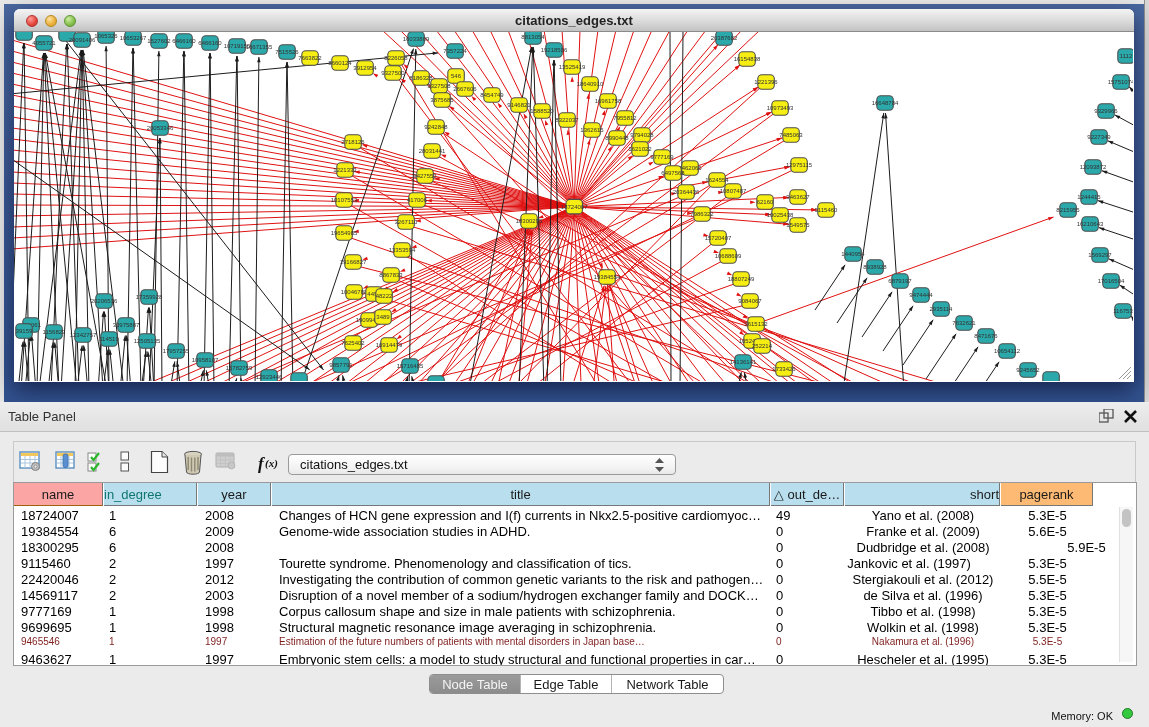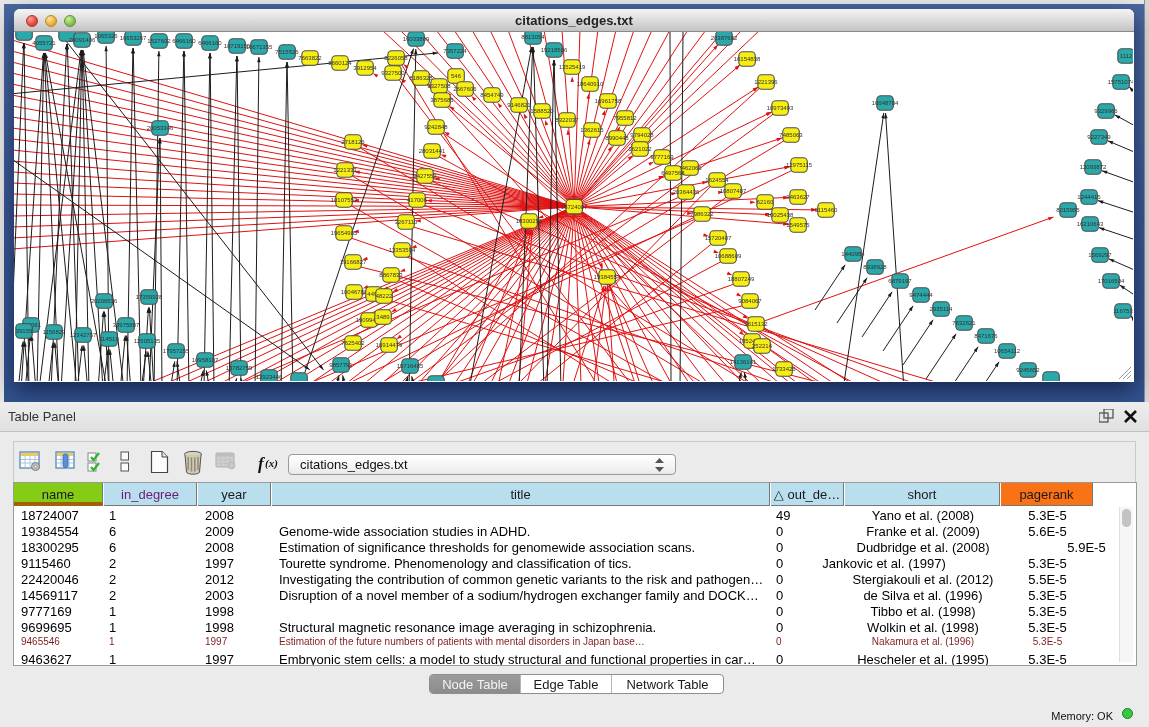--- a/index.html
+++ b/index.html
@@ -750,62 +750,62 @@
 
 <text x="240" y="19" font-family="Liberation Serif, serif" font-style="italic" font-weight="bold" font-size="17" fill="#111">f</text>
 <text x="247" y="17" font-family="Liberation Serif, serif" font-style="italic" font-weight="bold" font-size="11" fill="#111">(x)</text>
 </svg>
   <div class="combo">citations_edges.txt<svg width="11" height="14" viewBox="0 0 11 14" style="position:absolute;right:10px;top:3px">
         <path d="M5.5 0L10 5H1Z" fill="#555"></path>
         <path d="M5.5 14L10 9H1Z" fill="#555"></path>
       </svg></div>
   <div class="tbl">
     <div style="position:absolute;left:0;top:0;width:1122px;height:24px;background:#fff">
-        <div style="position:absolute;left:0px;top:0;width:89px;height:23px;background:#84cc16;border-right:1px solid #777;border-bottom:4px solid #a16207;text-align:center;line-height:24px;font-size:13px;color:#1a1a1a">name</div>
-        <div style="position:absolute;left:90px;top:0;width:93px;height:23px;background:#b9dfef;border-right:1px solid #777;border-bottom:1px solid #777;text-align:center;line-height:24px;font-size:13px;color:#701a75">in_degree</div>
+        <div style="position:absolute;left:0px;top:0;width:89px;height:23px;background:#fca5a5;border-right:1px solid #777;border-bottom:1px solid #a16207;text-align:center;line-height:24px;font-size:13px;color:#1a1a1a">name</div>
+        <div style="position:absolute;left:90px;top:0;width:93px;height:23px;background:#b9dfef;border-right:1px solid #777;border-bottom:1px solid #777;text-align:left;line-height:24px;font-size:13px;color:#0f766e">in_degree</div>
         <div style="position:absolute;left:184px;top:0;width:73px;height:23px;background:#b9dfef;border-right:1px solid #777;border-bottom:1px solid #777;text-align:center;line-height:24px;font-size:13px;color:#1a1a1a">year</div>
         <div style="position:absolute;left:258px;top:0;width:498px;height:23px;background:#b9dfef;border-right:1px solid #777;border-bottom:1px solid #777;text-align:center;line-height:24px;font-size:13px;color:#1a1a1a">title</div>
         <div style="position:absolute;left:757px;top:0;width:73px;height:23px;background:#b9dfef;border-right:1px solid #777;border-bottom:1px solid #777;text-align:center;line-height:24px;font-size:13px;color:#1a1a1a">△ out_de…</div>
-        <div style="position:absolute;left:831px;top:0;width:155px;height:23px;background:#b9dfef;border-right:1px solid #777;border-bottom:1px solid #777;text-align:center;line-height:24px;font-size:13px;color:#1a1a1a">short</div>
-        <div style="position:absolute;left:987px;top:0;width:92px;height:23px;background:#f97316;border-right:1px solid #777;border-bottom:1px solid #777;text-align:center;line-height:24px;font-size:13px;color:#1a1a1a">pagerank</div>
+        <div style="position:absolute;left:831px;top:0;width:155px;height:23px;background:#b9dfef;border-right:1px solid #777;border-bottom:1px solid #777;text-align:right;line-height:24px;font-size:13px;color:#1a1a1a">short</div>
+        <div style="position:absolute;left:987px;top:0;width:92px;height:23px;background:#fdba74;border-right:1px solid #777;border-bottom:1px solid #777;text-align:center;line-height:24px;font-size:13px;color:#1a1a1a">pagerank</div>
       </div>
     <div style="position:absolute;left:0;top:25px;width:1122px;height:157px;overflow:hidden">
         <div style="position:absolute;left:0;top:0px;width:1100px;height:16px;font-size:13px;color:#000;white-space:nowrap">
           <span style="position:absolute;left:7px">18724007</span>
           <span style="position:absolute;left:95px">1</span>
           <span style="position:absolute;left:191px">2008</span>
+          <span style="position:absolute;left:265px">Changes of HCN gene expression and I(f) currents in Nkx2.5-positive cardiomyoc…</span>
           <span style="position:absolute;left:762px">49</span>
           <span style="position:absolute;left:831px;width:156px;text-align:center">Yano et al. (2008)</span>
           <span style="position:absolute;left:987px;width:93px;text-align:center">5.3E-5</span>
         </div>
         <div style="position:absolute;left:0;top:16px;width:1100px;height:16px;font-size:13px;color:#000;white-space:nowrap">
           <span style="position:absolute;left:7px">19384554</span>
           <span style="position:absolute;left:95px">6</span>
           <span style="position:absolute;left:191px">2009</span>
           <span style="position:absolute;left:265px">Genome-wide association studies in ADHD.</span>
           <span style="position:absolute;left:762px">0</span>
           <span style="position:absolute;left:831px;width:156px;text-align:center">Franke et al. (2009)</span>
           <span style="position:absolute;left:987px;width:93px;text-align:center">5.6E-5</span>
         </div>
         <div style="position:absolute;left:0;top:32px;width:1100px;height:16px;font-size:13px;color:#000;white-space:nowrap">
           <span style="position:absolute;left:7px">18300295</span>
           <span style="position:absolute;left:95px">6</span>
           <span style="position:absolute;left:191px">2008</span>
-          <span style="position:absolute;left:265px">Estimation of significance thresholds for genomewide association scans.</span>
           <span style="position:absolute;left:762px">0</span>
           <span style="position:absolute;left:831px;width:156px;text-align:center">Dudbridge et al. (2008)</span>
           <span style="position:absolute;left:1026px;width:93px;text-align:center">5.9E-5</span>
         </div>
         <div style="position:absolute;left:0;top:48px;width:1100px;height:16px;font-size:13px;color:#000;white-space:nowrap">
           <span style="position:absolute;left:7px">9115460</span>
           <span style="position:absolute;left:95px">2</span>
           <span style="position:absolute;left:191px">1997</span>
           <span style="position:absolute;left:265px">Tourette syndrome. Phenomenology and classification of tics.</span>
           <span style="position:absolute;left:762px">0</span>
-          <span style="position:absolute;left:792px;width:156px;text-align:center">Jankovic et al. (1997)</span>
+          <span style="position:absolute;left:817px;width:156px;text-align:center">Jankovic et al. (1997)</span>
           <span style="position:absolute;left:987px;width:93px;text-align:center">5.3E-5</span>
         </div>
         <div style="position:absolute;left:0;top:64px;width:1100px;height:16px;font-size:13px;color:#000;white-space:nowrap">
           <span style="position:absolute;left:7px">22420046</span>
           <span style="position:absolute;left:95px">2</span>
           <span style="position:absolute;left:191px">2012</span>
           <span style="position:absolute;left:265px">Investigating the contribution of common genetic variants to the risk and pathogen…</span>
           <span style="position:absolute;left:762px">0</span>
           <span style="position:absolute;left:831px;width:156px;text-align:center">Stergiakouli et al. (2012)</span>
           <span style="position:absolute;left:987px;width:93px;text-align:center">5.5E-5</span>
@@ -816,20 +816,21 @@
           <span style="position:absolute;left:191px">2003</span>
           <span style="position:absolute;left:265px">Disruption of a novel member of a sodium/hydrogen exchanger family and DOCK…</span>
           <span style="position:absolute;left:762px">0</span>
           <span style="position:absolute;left:831px;width:156px;text-align:center">de Silva et al. (1996)</span>
           <span style="position:absolute;left:987px;width:93px;text-align:center">5.3E-5</span>
         </div>
         <div style="position:absolute;left:0;top:96px;width:1100px;height:16px;font-size:13px;color:#000;white-space:nowrap">
           <span style="position:absolute;left:7px">9777169</span>
           <span style="position:absolute;left:95px">1</span>
           <span style="position:absolute;left:191px">1998</span>
+          <span style="position:absolute;left:265px">Corpus callosum shape and size in male patients with schizophrenia.</span>
           <span style="position:absolute;left:762px">0</span>
           <span style="position:absolute;left:831px;width:156px;text-align:center">Tibbo et al. (1998)</span>
           <span style="position:absolute;left:987px;width:93px;text-align:center">5.3E-5</span>
         </div>
         <div style="position:absolute;left:0;top:112px;width:1100px;height:16px;font-size:13px;color:#000;white-space:nowrap">
           <span style="position:absolute;left:7px">9699695</span>
           <span style="position:absolute;left:95px">1</span>
           <span style="position:absolute;left:191px">1998</span>
           <span style="position:absolute;left:265px">Structural magnetic resonance image averaging in schizophrenia.</span>
           <span style="position:absolute;left:762px">0</span>

